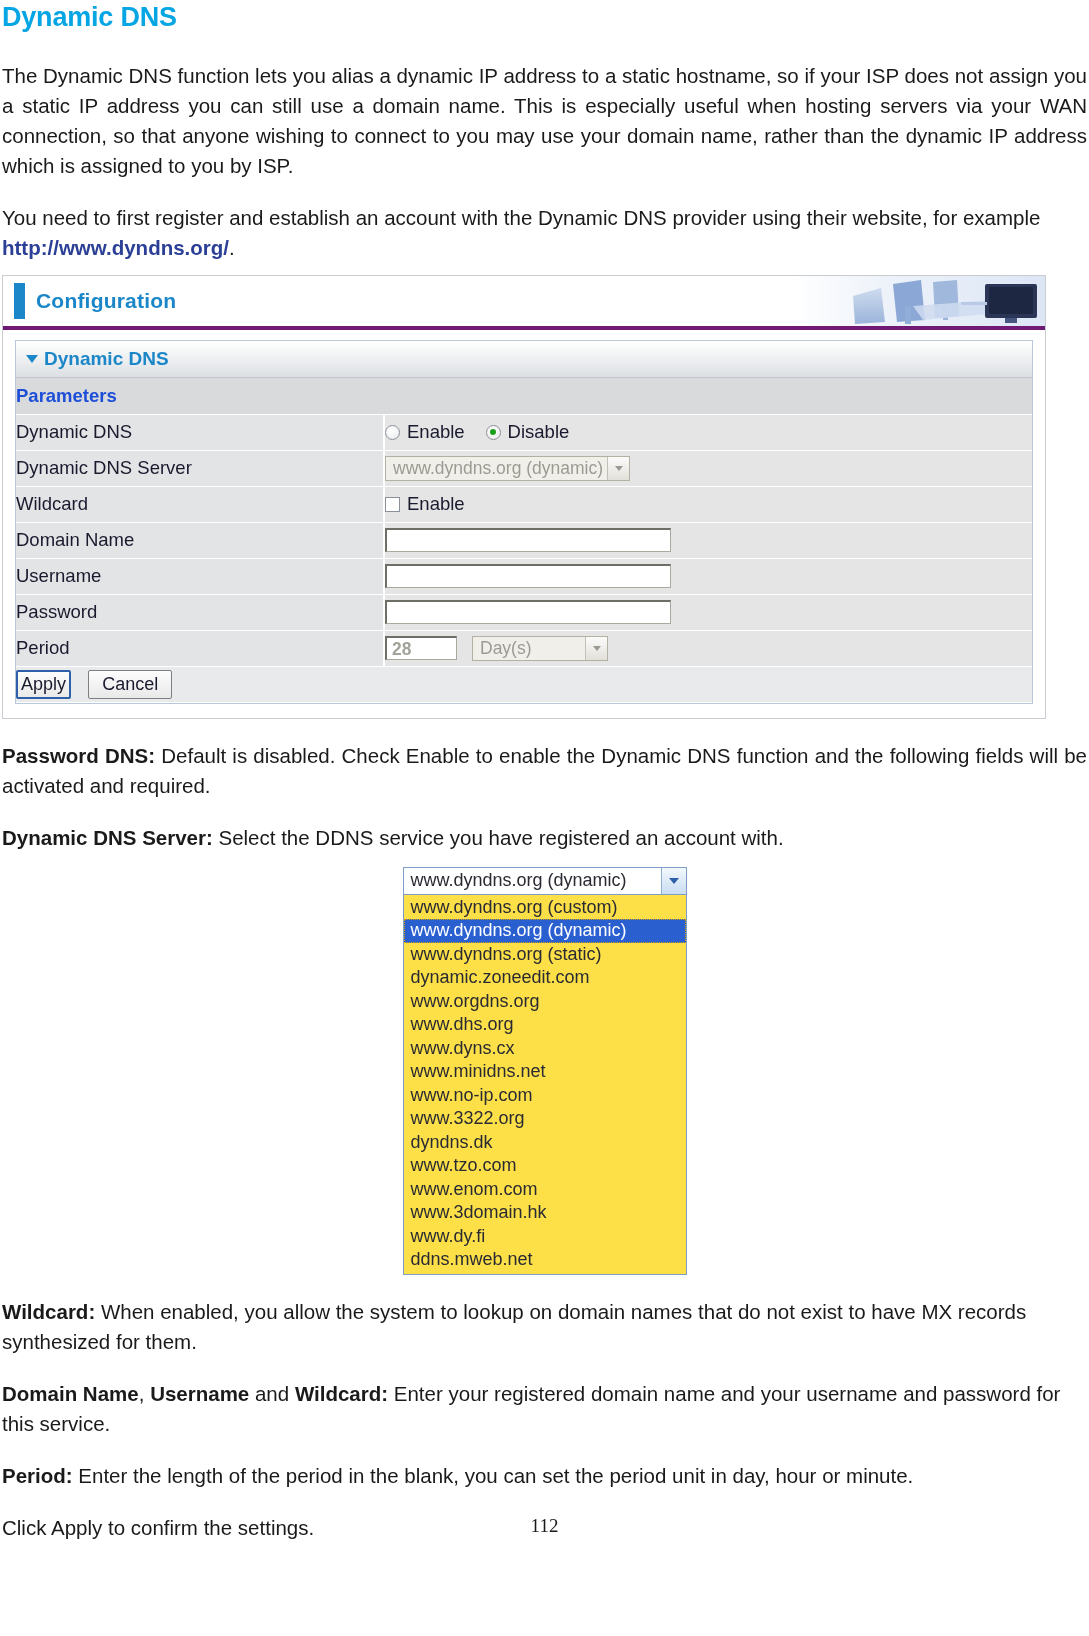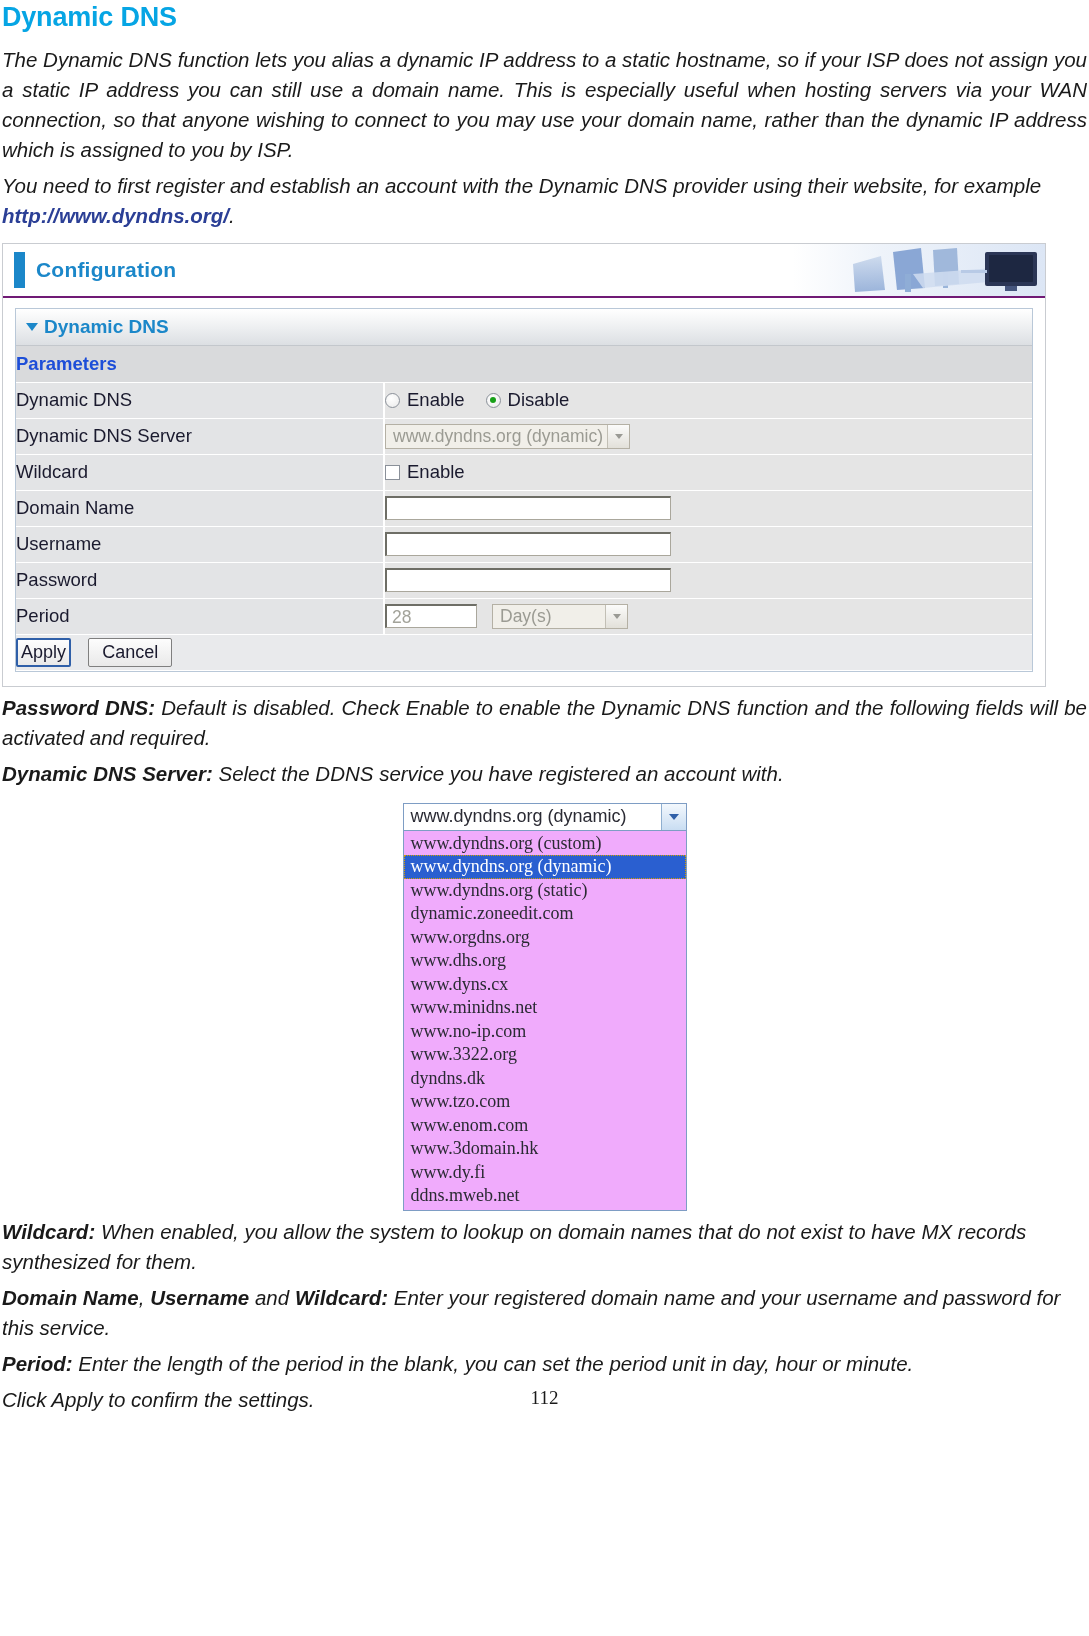--- a/index.html
+++ b/index.html
@@ -20,23 +20,22 @@
     font-size: 27px;
     font-weight: bold;
     margin: 0;
     padding: 2px 0 6px 0;
     letter-spacing: -0.2px;
   }
 
   p.body-text {
     font-size: 20.5px;
     line-height: 30px;
-    margin: 6px 0 0 0;
+    margin: 22px 0 0 0;
     color: #1a1a1a;
-    font-style: italic;
   }
   p.justify { text-align: justify; text-justify: inter-word; }
   .link {
     color: #2b3f96;
     font-weight: bold;
     text-decoration: none;
   }
   .bold { font-weight: bold; }
 
   
@@ -46,21 +45,21 @@
     border: 1px solid #c9ccd1;
     background: #ffffff;
     position: relative;
   }
   .ui-header {
     height: 54px;
     display: flex;
     align-items: center;
     position: relative;
     background: #ffffff;
-    border-bottom: 2px solid #701a75;
+    border-bottom: 4px solid #701a75;
     overflow: hidden;
   }
   .ui-header-accent {
     width: 11px;
     height: 36px;
     background: #1b87c9;
     margin-left: 11px;
     flex: 0 0 auto;
   }
   .ui-header-title {
@@ -186,21 +185,21 @@
     border-top: 5px solid #9a9a94;
   }
 
   .text-input {
     width: 286px; height: 24px;
     background: #ffffff;
     border: 1px solid #aaa79c;
     border-top: 2px solid #6e6e66;
     border-left: 2px solid #6e6e66;
   }
-  .text-input.small { width: 92px; }
+  .text-input.small { width: 72px; font-weight: bold; }
   .text-input.small .inv {
     font-size: 17.5px; color: #a3a39a;
     padding-left: 5px; line-height: 22px;
   }
 
   .btn-row td { background: #e9eaec; height: 46px; padding-left: 12px; }
   .btn {
     display: inline-block;
     border: 1px solid #7f7f7f;
     background: linear-gradient(to bottom, #fdfdfd, #e9e9e9);
@@ -237,23 +236,22 @@
   }
   .caret-blue {
     width: 0; height: 0;
     border-left: 5px solid transparent;
     border-right: 5px solid transparent;
     border-top: 6px solid #2f5fa8;
   }
   .dd-list {
     border: 1px solid #7e9dc4;
     border-top: none;
-    background: #f0abfc;
+    background: #fde047;
     padding: 1px 0 2px 0;
-    font-family: Liberation Serif, serif;
   }
   .dd-opt {
     font-size: 18px;
     line-height: 23.5px;
     padding: 0 0 0 7px;
     color: #2a2a33;
     white-space: nowrap;
   }
   .dd-opt.sel {
     background: #2a5fd0;

